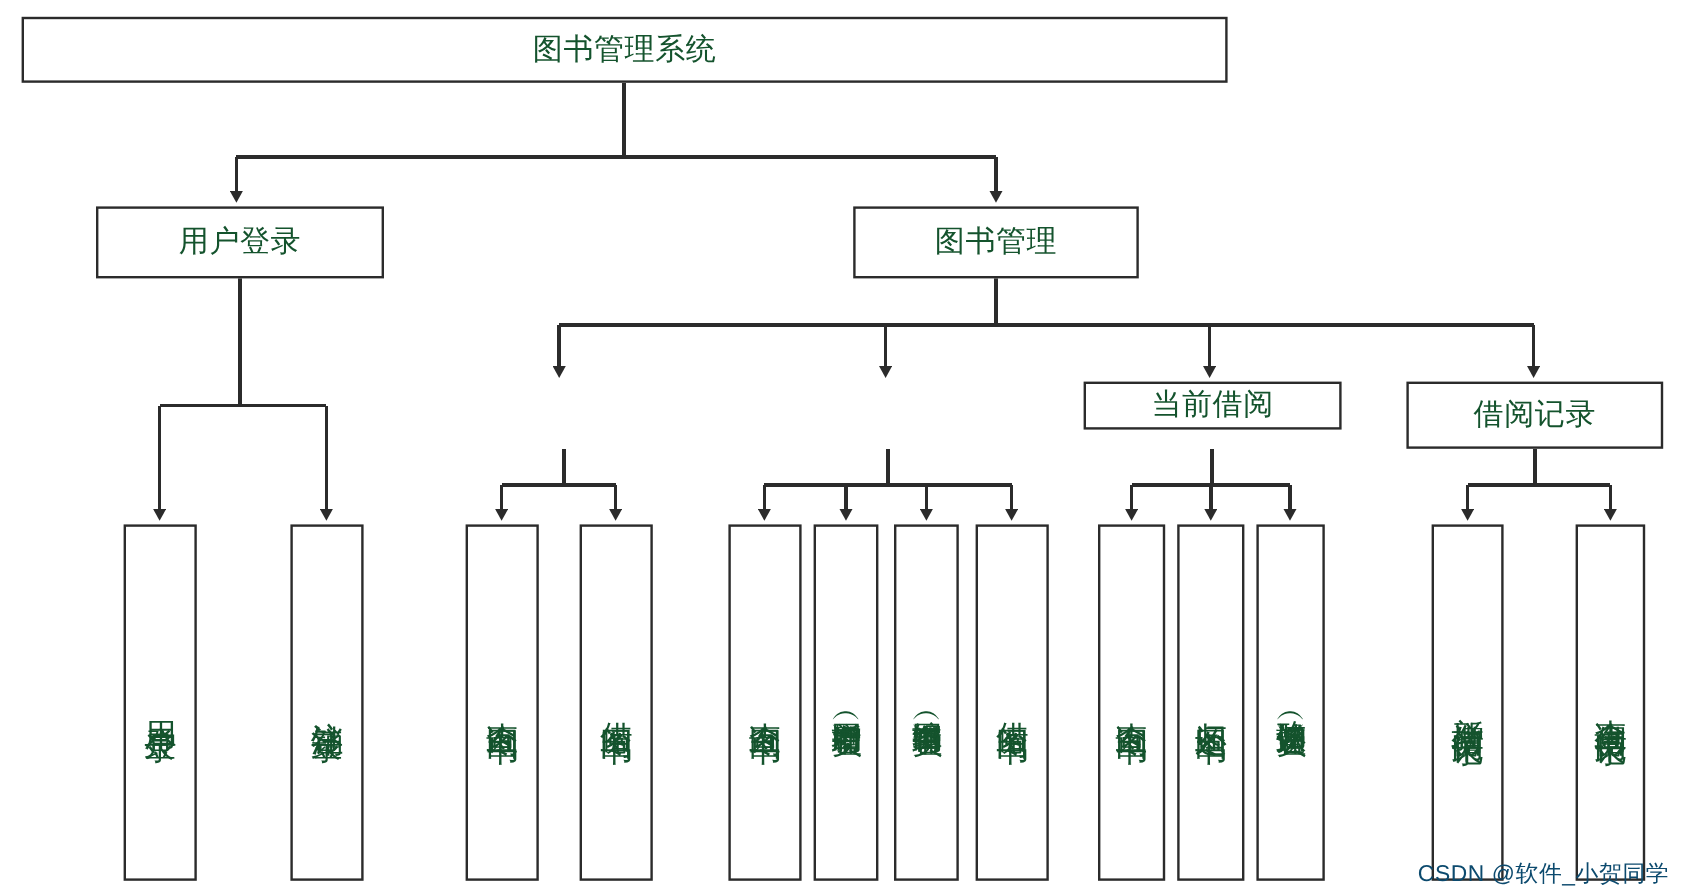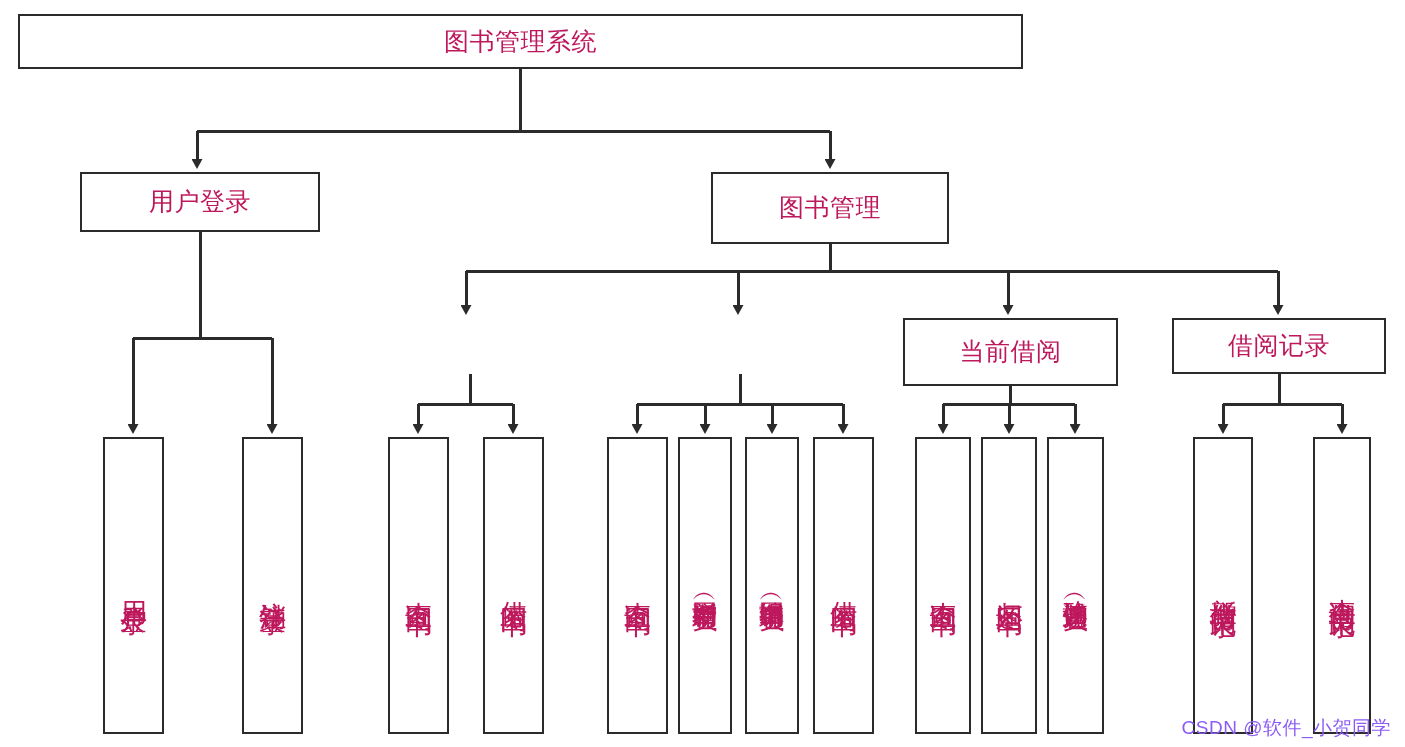--- a/index.html
+++ b/index.html
@@ -27,21 +27,21 @@
     position: absolute;
     box-sizing: border-box;
     border: 2.5px solid #2b2b2b;
     background: #ffffff;
     display: flex;
     align-items: center;
     justify-content: center;
     color: #2b2b2b;
   }
   .node-label {
-    color: #be185d;
+    color: #14532d;
     line-height: 1.18;
     text-align: center;
     white-space: pre;
     letter-spacing: 0.5px;
   }
   .horiz .node-label {
     font-size: 25px;
   }
   .vert {
     writing-mode: vertical-rl;
@@ -56,21 +56,21 @@
   }
   .vert.narrow .node-label {
     font-size: 25px;
     letter-spacing: 1px;
   }
   .watermark {
     position: absolute;
     right: 14px;
     bottom: 6px;
     font-size: 19px;
-    color: #8b5cf6;
+    color: #0c4a6e;
     letter-spacing: 0.5px;
     white-space: nowrap;
     user-select: none;
   }
 </style>
 </head>
 <body>
 
 <div id="canvas">
 
@@ -124,25 +124,25 @@
     </g>
   </svg>
 
   <div class="node-box horiz" style="left: 18px; top: 14px; width: 1005px; height: 55px;">
     <span class="node-label">图书管理系统</span>
   </div>
 
   <div class="node-box horiz" style="left: 80px; top: 172px; width: 240px; height: 60px;">
     <span class="node-label">用户登录</span>
   </div>
-  <div class="node-box horiz" style="left: 711px; top: 172px; width: 238px; height: 72px;">
+  <div class="node-box horiz" style="left: 711px; top: 172px; width: 238px; height: 60px;">
     <span class="node-label">图书管理</span>
   </div>
 
-  <div class="node-box horiz" style="left: 903px; top: 318px; width: 215px; height: 68px;">
+  <div class="node-box horiz" style="left: 903px; top: 318px; width: 215px; height: 40px;">
     <span class="node-label">当前借阅</span>
   </div>
   <div class="node-box horiz" style="left: 1172px; top: 318px; width: 214px; height: 56px;">
     <span class="node-label">借阅记录</span>
   </div>
 
   <div class="node-box vert" style="left: 103px; top: 437px; width: 61px; height: 297px;">
     <span class="node-label">用户登录</span>
   </div>
   <div class="node-box vert" style="left: 242px; top: 437px; width: 61px; height: 297px;">

